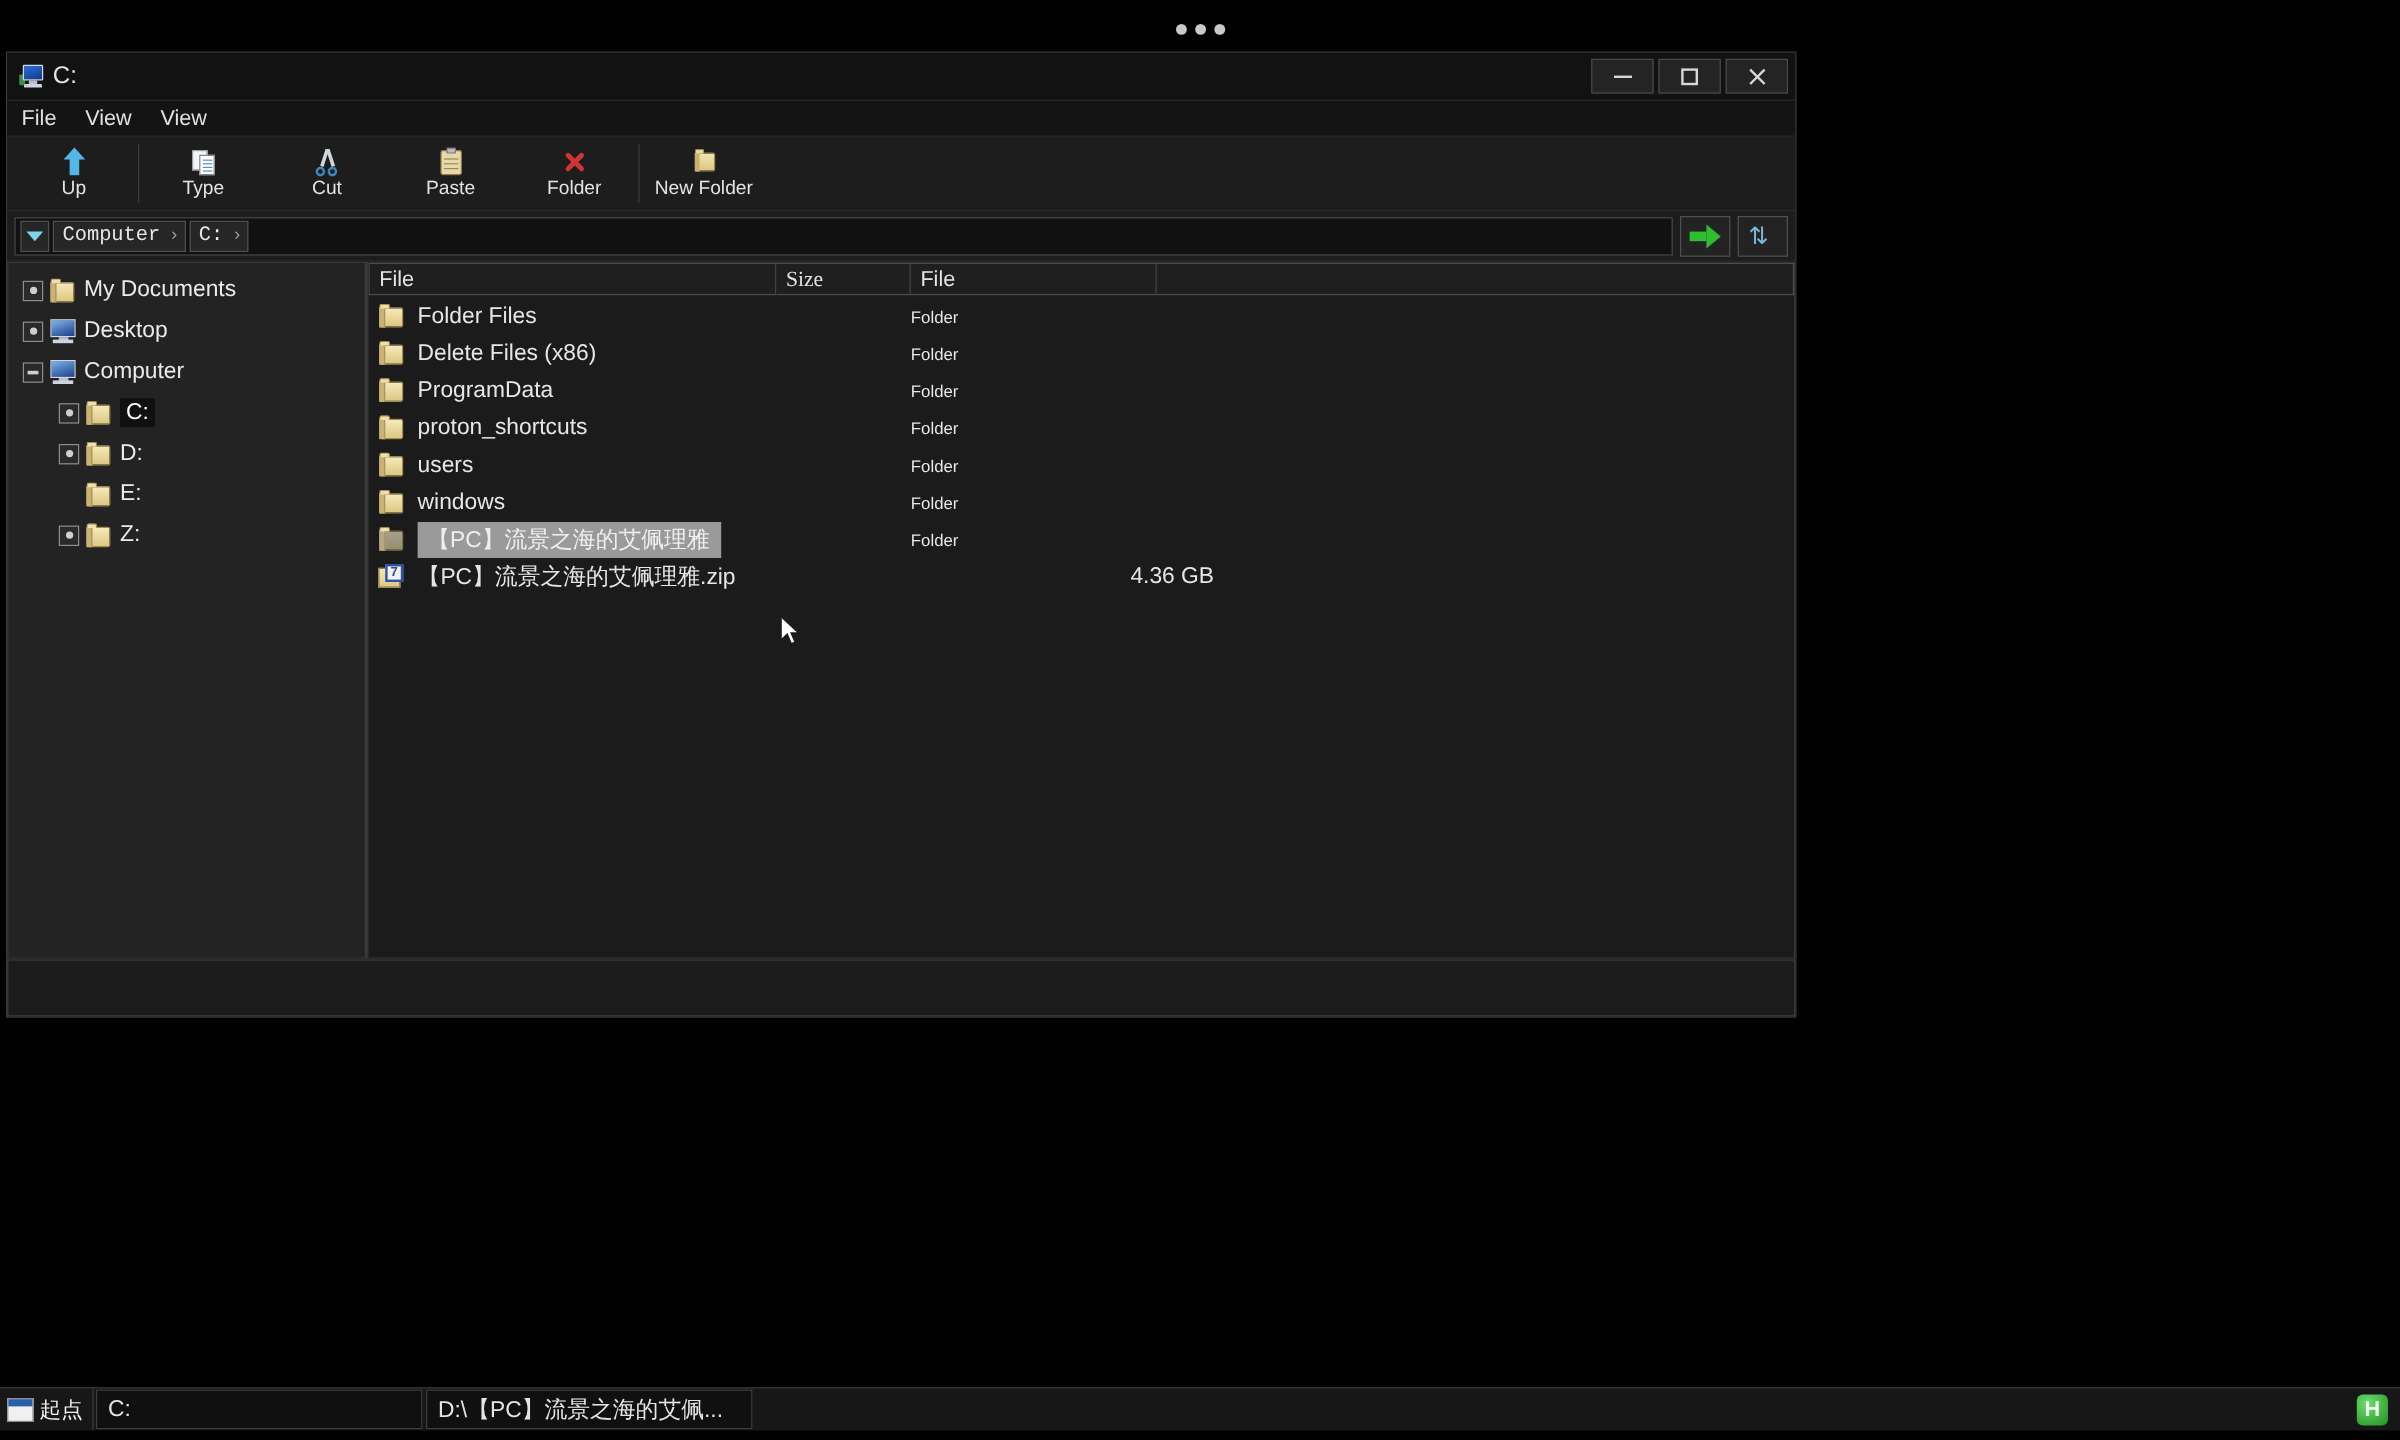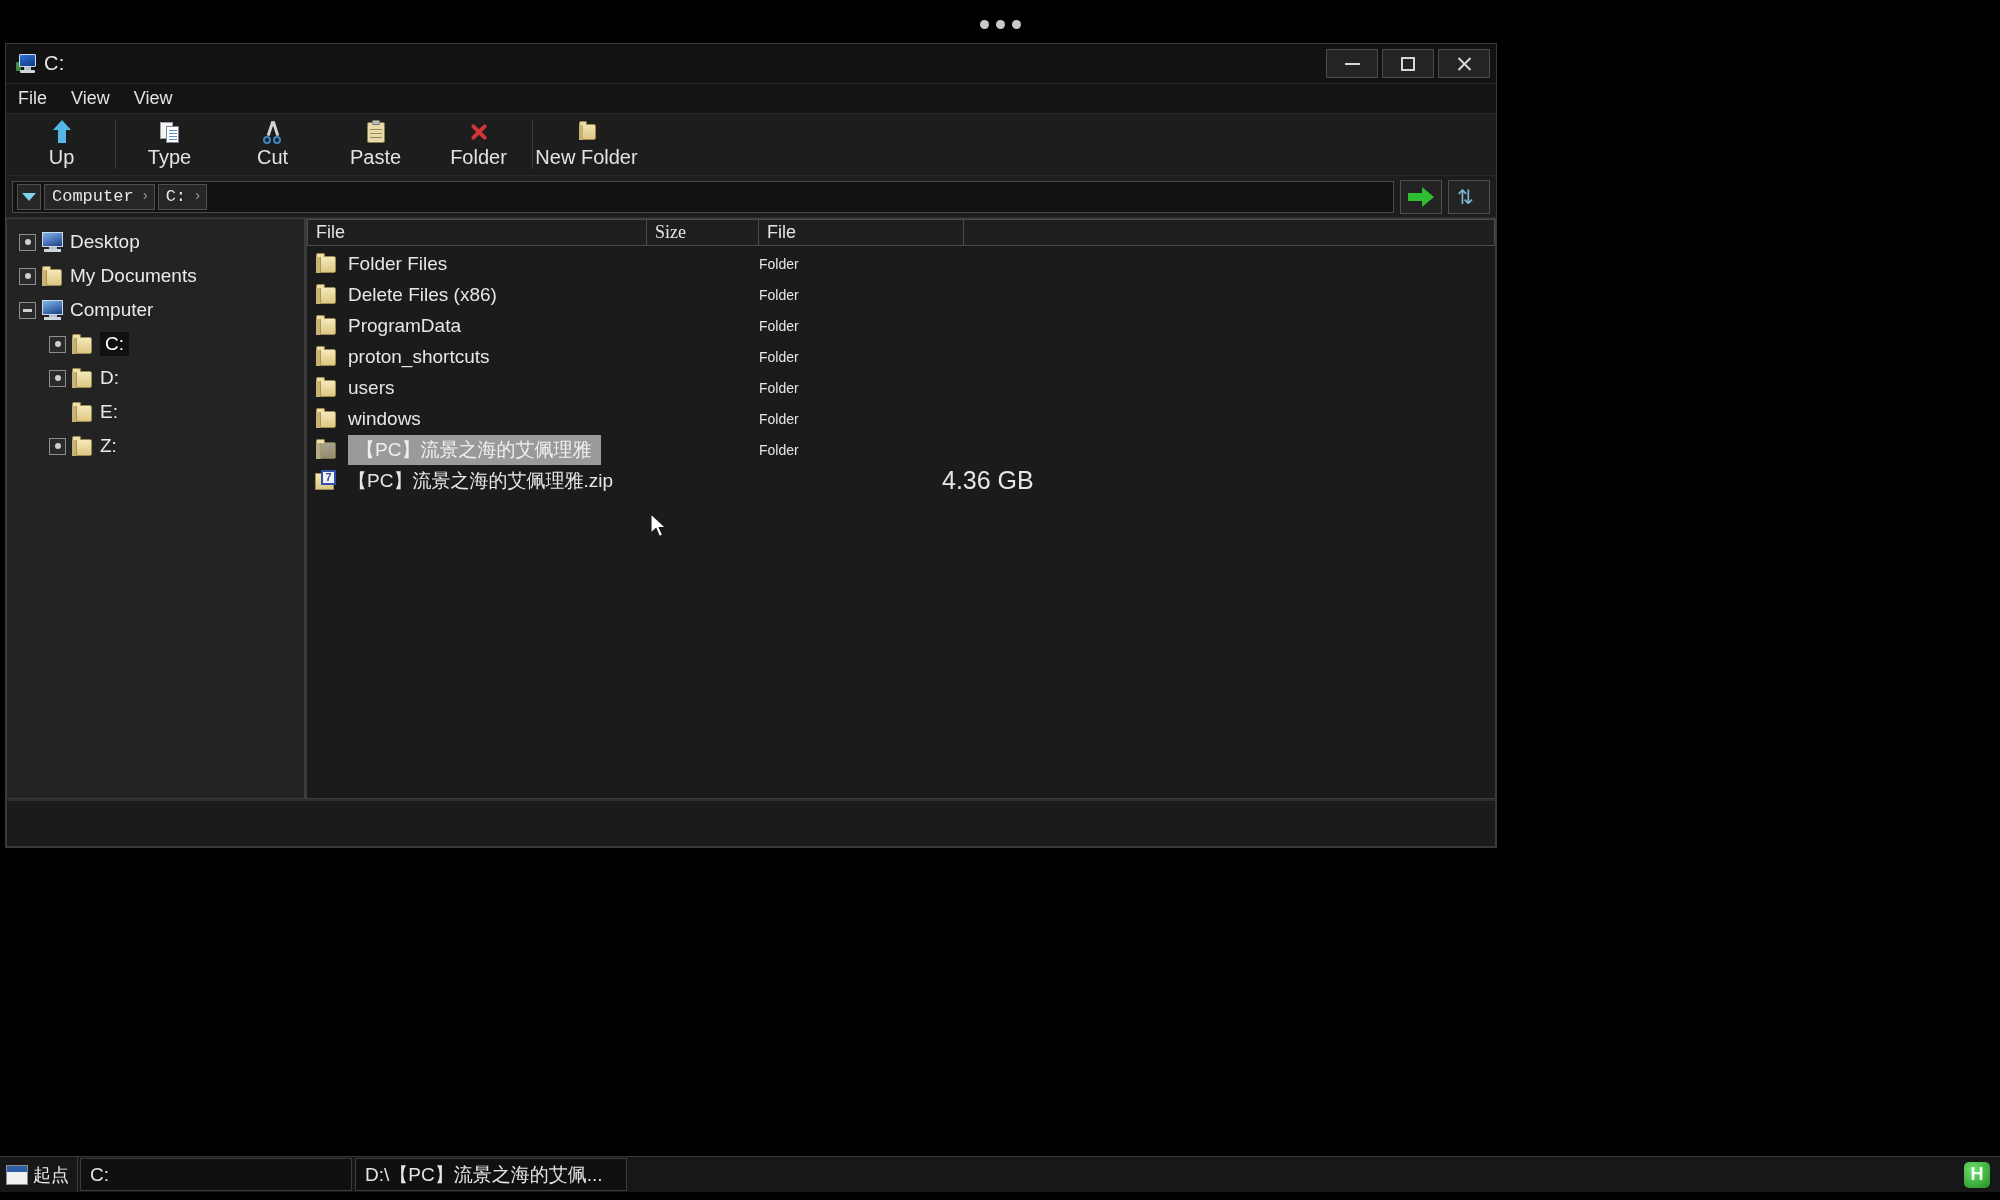--- a/index.html
+++ b/index.html
@@ -72,21 +72,21 @@
 
   
   .toolbar {
     height: 62px; background: #1d1d1d; display: flex; align-items: stretch;
     border-bottom: 1px solid #2b2b2b; padding-left: 4px;
   }
   .tb-item {
     width: 103px; display: flex; flex-direction: column; align-items: center;
     justify-content: center; gap: 2px; position: relative;
   }
-  .tb-item .lbl { color: #e3e3e3; font-size: 20px; text-align: center; }
+  .tb-item .lbl { color: #e3e3e3; font-size: 16px; text-align: center; }
   .tb-sep { width: 1px; background: #3c3c3c; margin: 6px 2px; }
   .ic { width: 24px; height: 24px; position: relative; }
 
   
   .ic-up:before {
     content:""; position:absolute; left:8px; top:8px; width:8px; height:15px; background:#53b7e8;
   }
   .ic-up:after {
     content:""; position:absolute; left:3px; top:0; border-left:9px solid transparent;
     border-right:9px solid transparent; border-bottom:10px solid #53b7e8;
@@ -186,21 +186,21 @@
   .lhead .c-file { width: 340px; border-left: 1px solid #4b4b4b; }
   .lhead .c-size { width: 112px; font-family: Liberation Serif, serif; }
   .lhead .c-type { width: 205px; }
   .lhead .c-rest { flex: 1; }
   .rows { flex: 1; padding-top: 2px; }
   .row { height: 31px; display: flex; align-items: center; position: relative; }
   .row .name {
     color: #e6e6e6; font-size: 19px; margin-left: 8px; white-space: nowrap;
   }
   .row .name.sel { background: #9a9a9a; color: #efefef; padding: 2px 10px 2px 8px; }
-  .row .size { position: absolute; left: 368px; color: #e6e6e6; font-size: 25px; }
+  .row .size { position: absolute; left: 368px; color: #e6e6e6; font-size: 19px; }
   .row .type { position: absolute; left: 452px; color: #e6e6e6; font-size: 14px; }
   .row .icol { width: 26px; margin-left: 7px; flex: none; display:flex; align-items:center;}
   .ic-zip { width: 24px; height: 21px; position: relative; flex:none; }
   .ic-zip .f { position:absolute; left:1px; top:3px; width:19px; height:17px;
     background: linear-gradient(180deg,#f6e9bb,#dcc782); border:1px solid #9c8c52;}
   .ic-zip .badge { position:absolute; left:7px; top:0px; width:15px; height:15px;
     background:#f2f2f2; border:2px solid #2f4fa8; display:flex; align-items:center; justify-content:center;
     color:#2f4fa8; font-size:11px; font-weight:bold; font-family:"Liberation Sans",sans-serif; line-height:1;}
 
   
@@ -347,38 +347,38 @@
     </div>
 
     <div class="wbody">
 
       <div class="tree">
 
         <div class="trow" style="padding-left:12px">
           <div class="exp">
               <span class="dotsq"></span>
             </div>
+          <div class="ic-fold">
+              <div class="f"></div>
+              <div class="sp"></div>
+              <div class="tab"></div>
+            </div>
+          <div class="tlabel">My Documents</div>
+        </div>
+
+        <div class="trow" style="padding-left:12px">
+          <div class="exp">
+              <span class="dotsq"></span>
+            </div>
           <div class="ic-mon">
               <div class="b"></div>
               <div class="s"></div>
               <div class="ba"></div>
             </div>
           <div class="tlabel">Desktop</div>
-        </div>
-
-        <div class="trow" style="padding-left:12px">
-          <div class="exp">
-              <span class="dotsq"></span>
-            </div>
-          <div class="ic-fold">
-              <div class="f"></div>
-              <div class="sp"></div>
-              <div class="tab"></div>
-            </div>
-          <div class="tlabel">My Documents</div>
         </div>
 
         <div class="trow" style="padding-left:12px">
           <div class="exp">
               <span class="minus"></span>
             </div>
           <div class="ic-mon">
               <div class="b"></div>
               <div class="s"></div>
               <div class="ba"></div>

